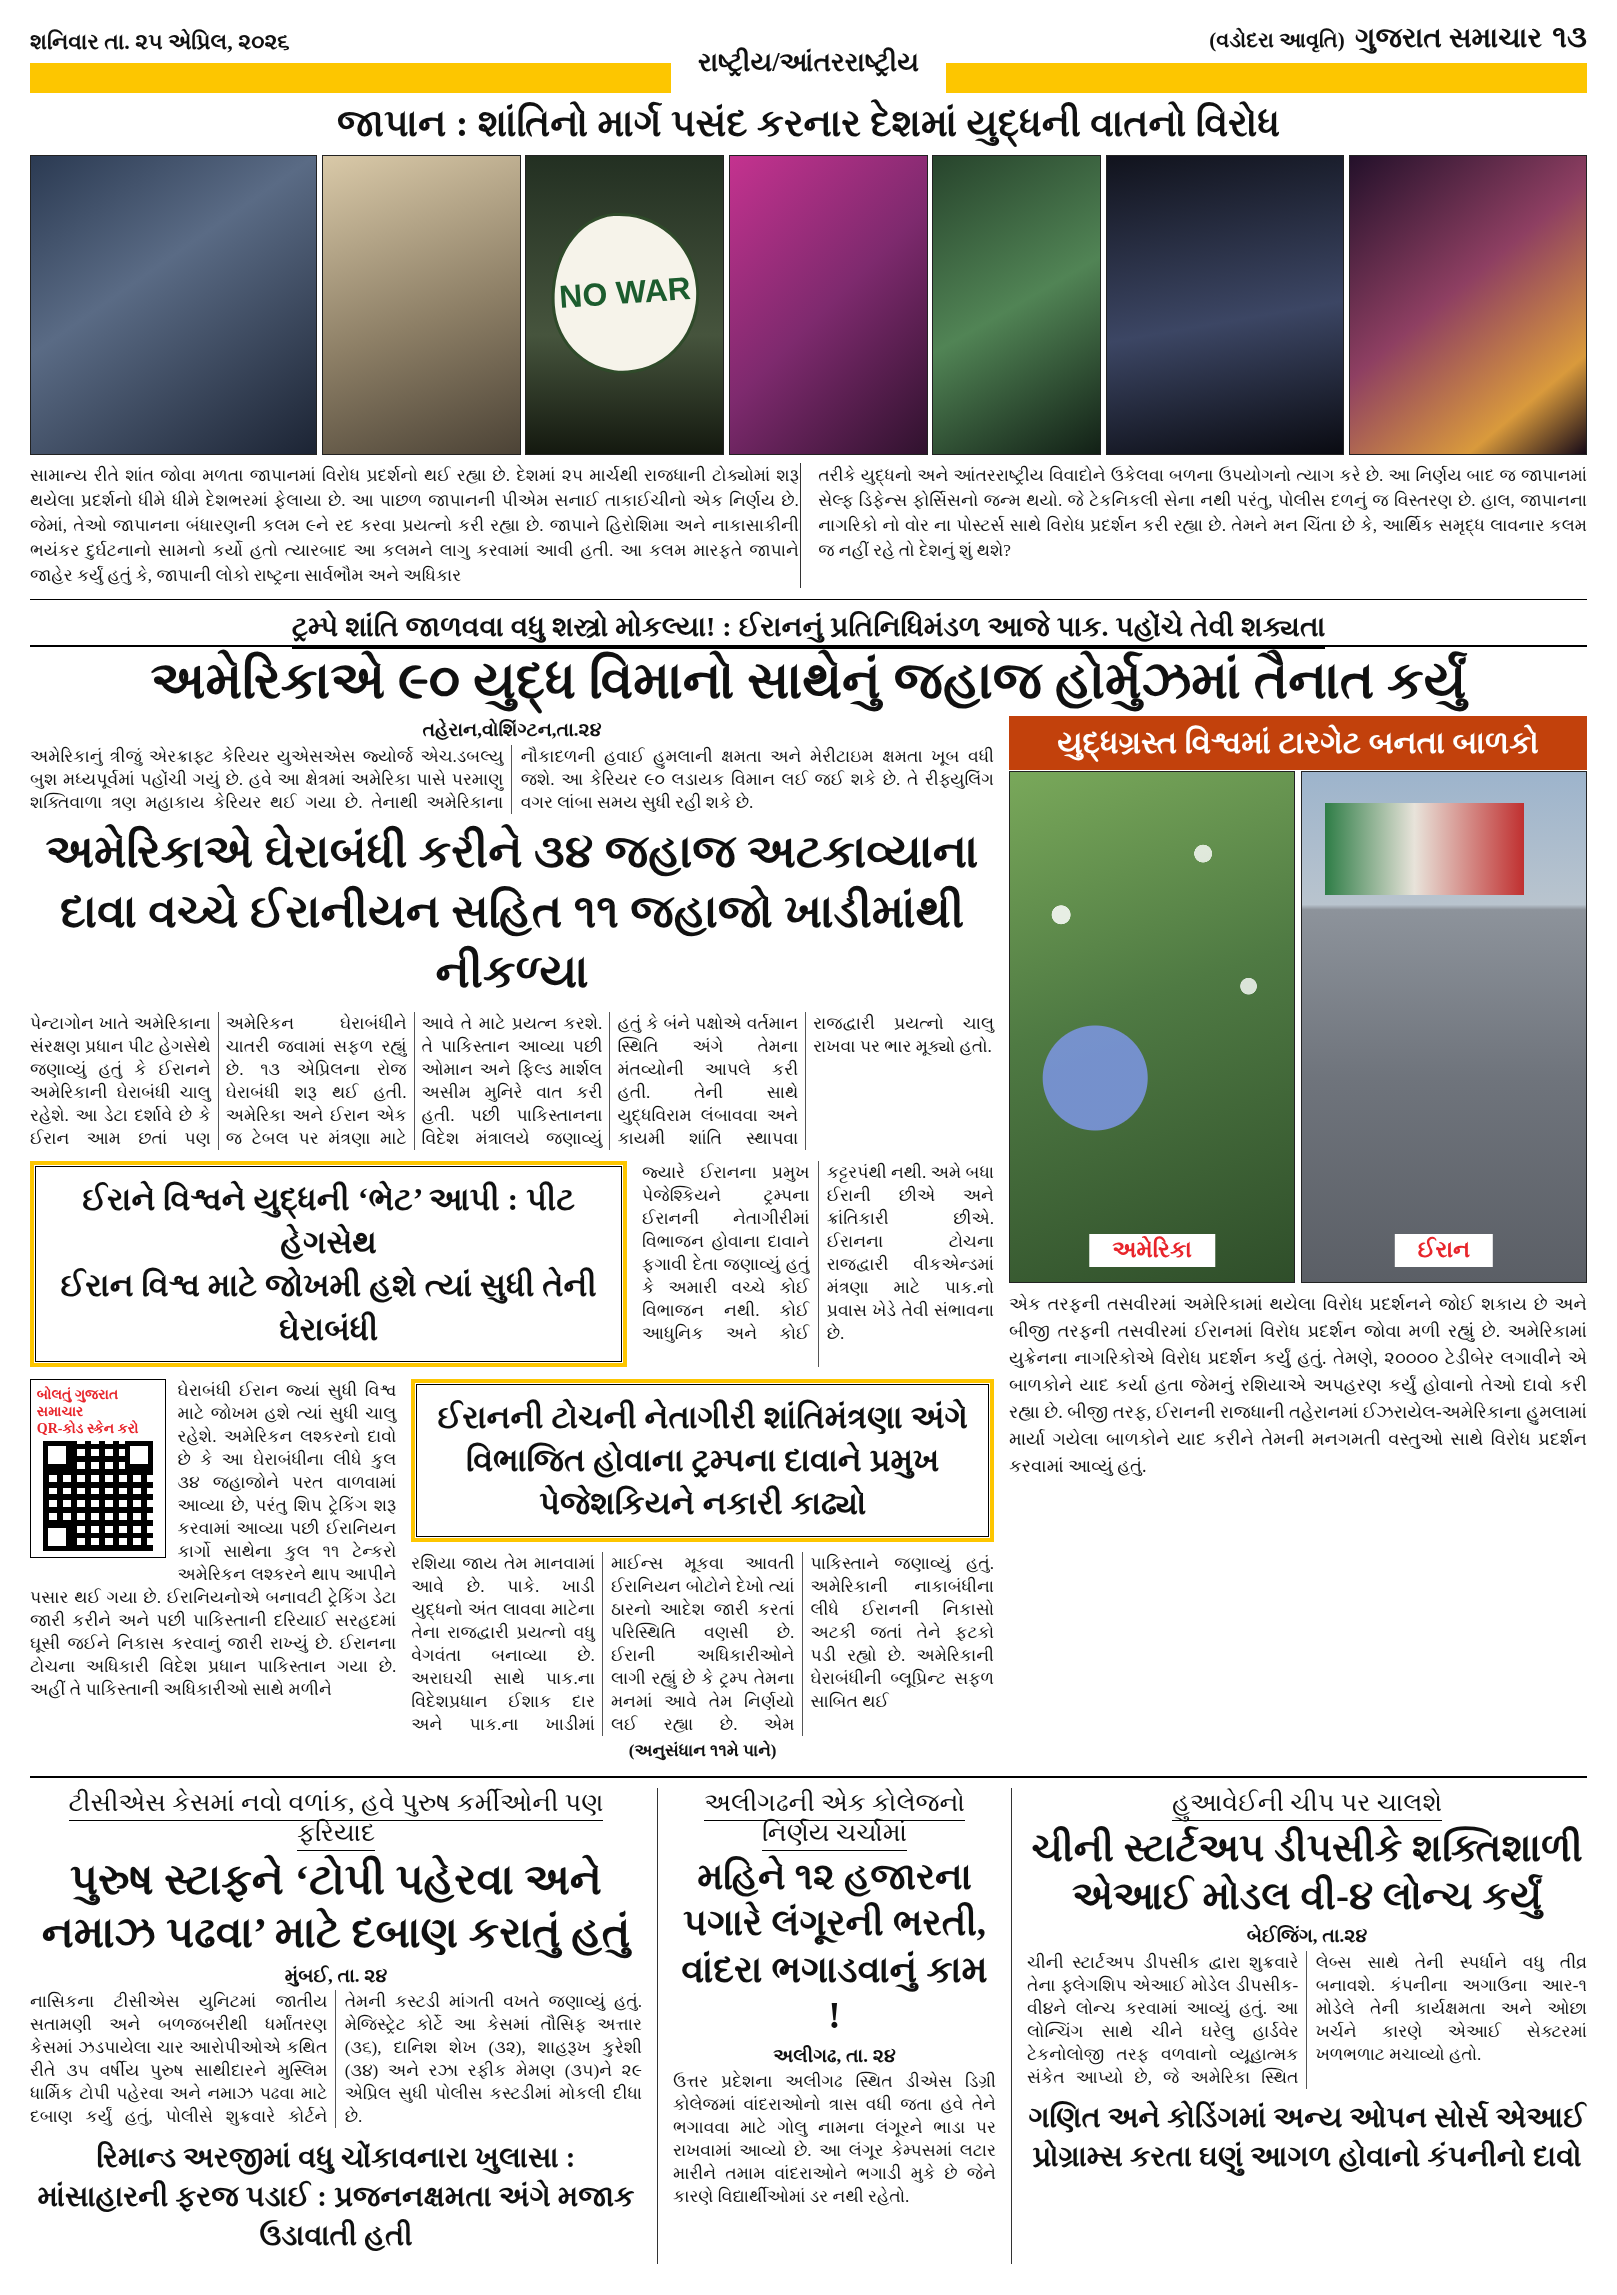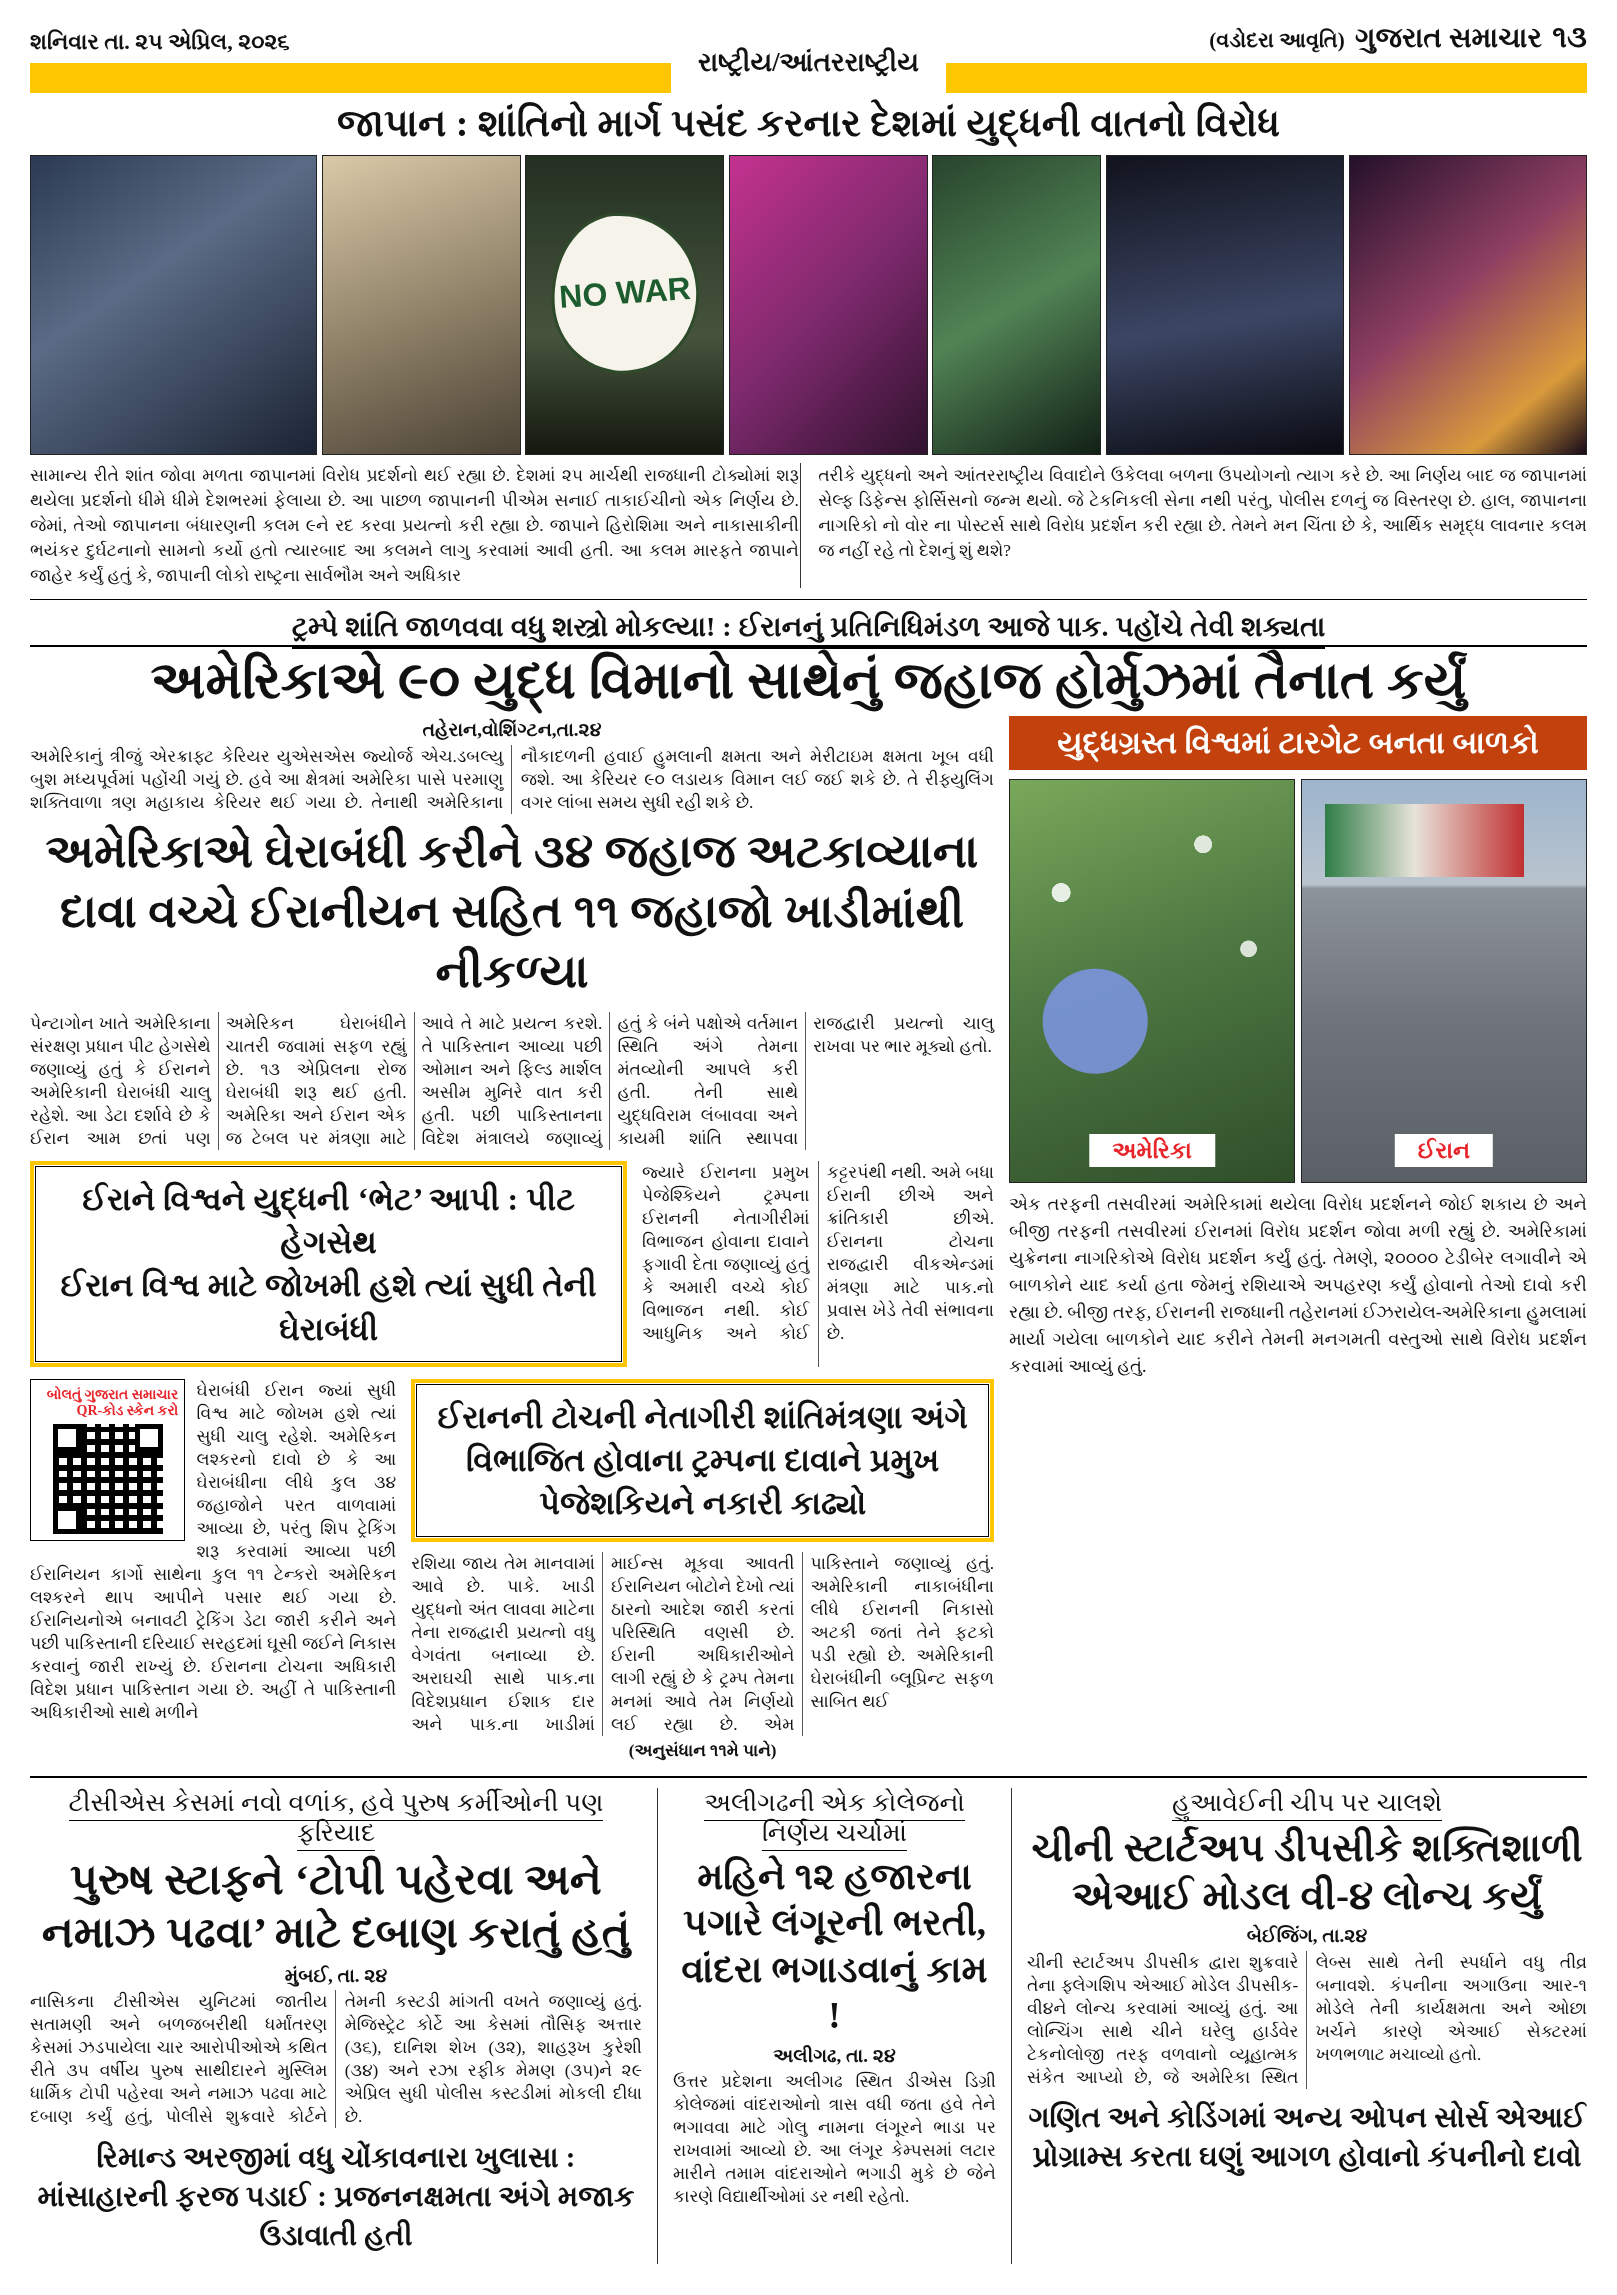--- a/index.html
+++ b/index.html
@@ -61,37 +61,37 @@
   .cols3{column-count:3; column-gap:16px; column-rule:0.6px solid #555;}
   .cols5{column-count:5; column-gap:15px; column-rule:0.6px solid #555;}
   .iran-subhead{font-size:46px; font-weight:800; line-height:1.3; text-align:center; margin:8px 0 10.4px 0;}
   .yellow-box{
     border:4px solid #FDC600; outline:1.2px solid #000; outline-offset:-6.4px;
     padding:12.7px 15px; text-align:center; font-weight:800; background:#fff;
   }
   .yellow-box .l1{font-size:32px; line-height:1.35;}
   .row{display:flex; gap:15px; margin-top:11.6px;}
   .qr-card{
-    width:155px; border:1.7px solid #000; padding:5.8px; box-sizing:border-box;
-    float:left; margin:0 11.6px 5.8px 0; background:#fff; text-align:right;
+    width:136px; border:1.7px solid #000; padding:5.8px; box-sizing:border-box;
+    float:left; margin:0 11.6px 5.8px 0; background:#fff; text-align:left;
   }
   .qr-card .t1{color:#E8252B; font-weight:bold; font-size:14px; line-height:1.25;}
   .qr-card .t2{color:#E8252B; font-weight:bold; font-size:14px; margin-bottom:4.6px;}
   .qr{
     width:110px; height:110px; margin:0 auto; position:relative;
     background:
       repeating-linear-gradient(0deg,#000 0 5.8px,transparent 5.8px 12.7px),
       repeating-linear-gradient(90deg,#000 0 5.8px,#fff 5.8px 14px);
   }
   .qr i{position:absolute; width:28px; height:28px; background:#fff; border:5.8px solid #000; box-sizing:border-box;}
   .qr i.a{left:0; top:0;} .qr i.b{right:0; top:0;} .qr i.c{left:0; bottom:0;}
   .continued{font-weight:bold; text-align:center; font-size:17px; margin-top:4.6px;}
   
   .banner-red{background:#c2410c; color:#fff; text-align:center; font-size:31px; font-weight:800; padding:9.2px 4.6px;}
-  .children-photos{display:flex; gap:5.8px; height:404px; margin-top:9px;}
+  .children-photos{display:flex; gap:5.8px; height:512px; margin-top:1px;font-family:Liberation Mono, monospace;}
   .cph{flex:1; position:relative; border:0.6px solid #222;}
   .cph.us{background:
       radial-gradient(circle at 18% 28%, rgba(255,255,255,.85) 0 9.2px, transparent 9.8px),
       radial-gradient(circle at 68% 16%, rgba(255,255,255,.8) 0 8.7px, transparent 9.2px),
       radial-gradient(circle at 84% 42%, rgba(255,255,255,.8) 0 8px, transparent 8.7px),
       radial-gradient(circle at 30% 60%, rgba(122,148,220,.9) 0 52px, transparent 53px),
       linear-gradient(160deg,#79a85a 0%,#4f7a43 45%,#2f4e2a 100%);}
   .cph.iran{background:
       linear-gradient(180deg,#9db4cc 0%,#b9c4ce 26%,#8d939b 27%,#6f747c 60%,#5b5f66 100%);}
   .cph .mural{position:absolute; left:8%; top:6%; width:70%; height:18%;

